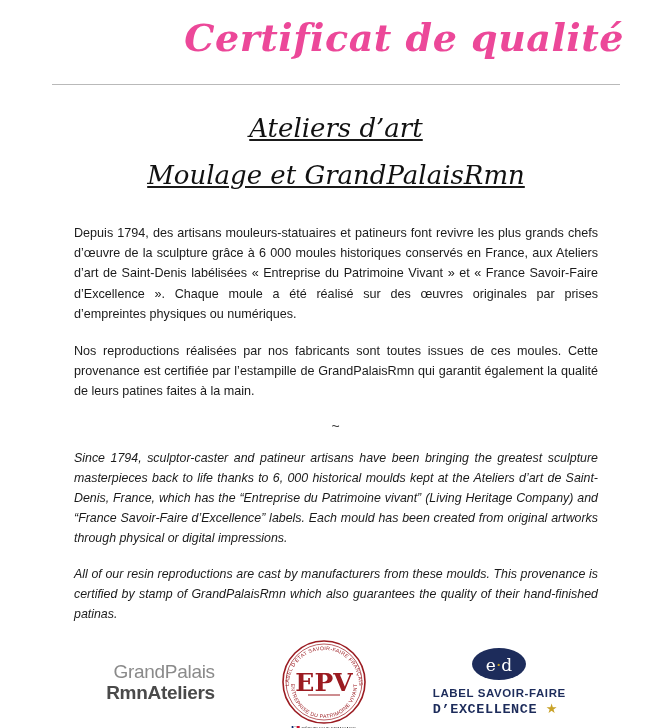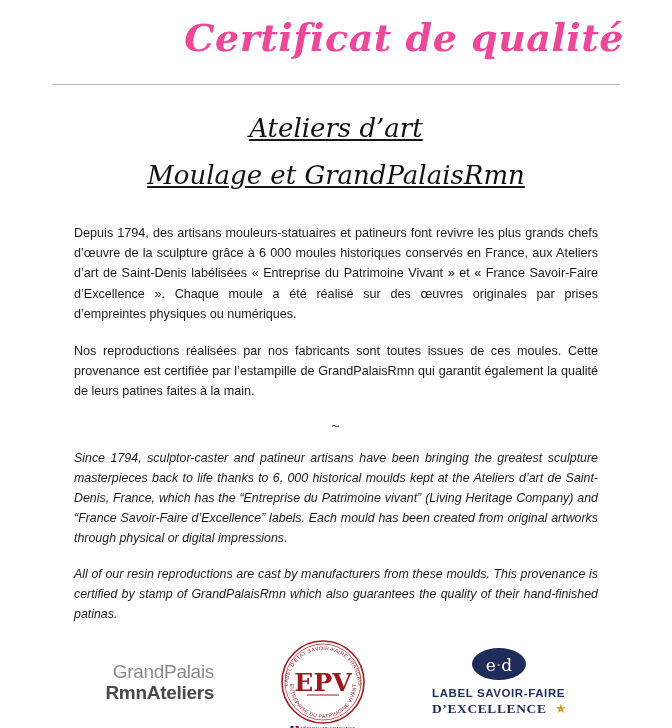--- a/index.html
+++ b/index.html
@@ -157,21 +157,21 @@
     margin: 0 auto 6px auto;
   }
   .fsf-l1 {
     font-family: "Liberation Sans", sans-serif;
     font-weight: 700;
     font-size: 11.5px;
     letter-spacing: 0.6px;
     color: #1d2c5b;
   }
   .fsf-l2 {
-    font-family: Liberation Serif, serif;
+    font-family: Liberation Mono, monospace;
     font-weight: 700;
     font-size: 13.5px;
     letter-spacing: 0.6px;
     color: #1d2c5b;
     display: inline-block;
   }
   .fsf-star {
     color: #c9a227;
     font-size: 13px;
     margin-left: 4px;

